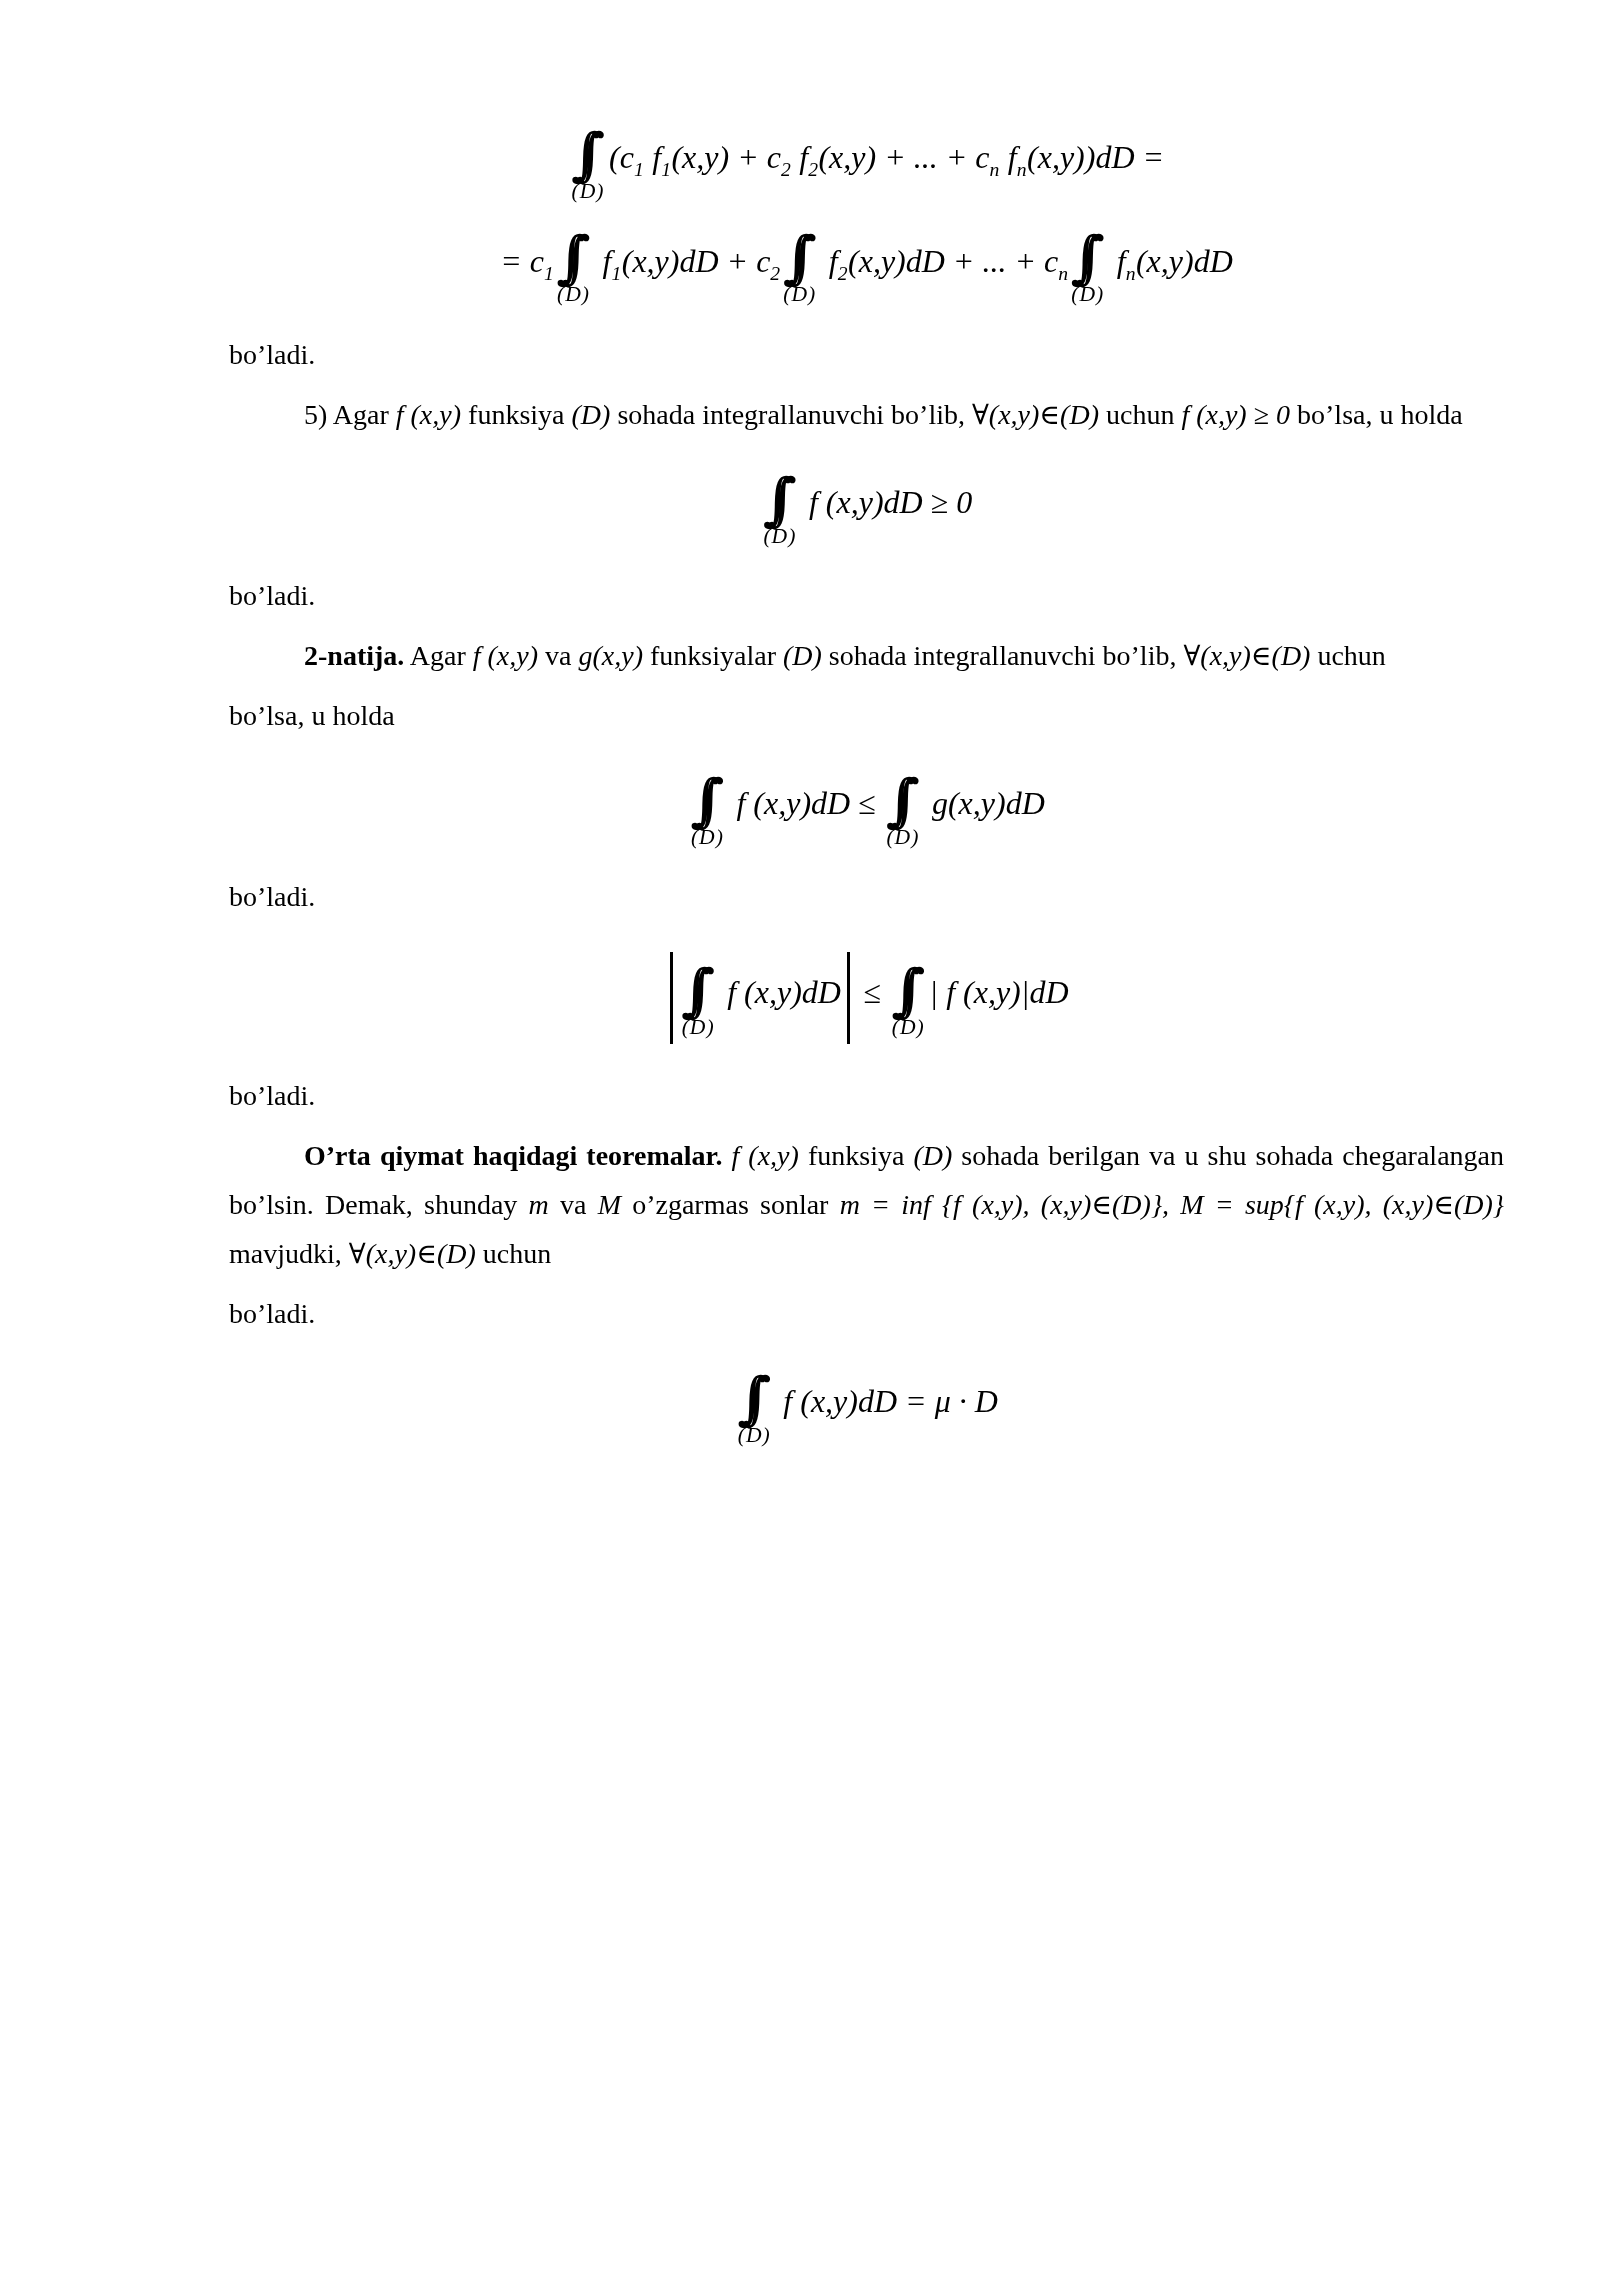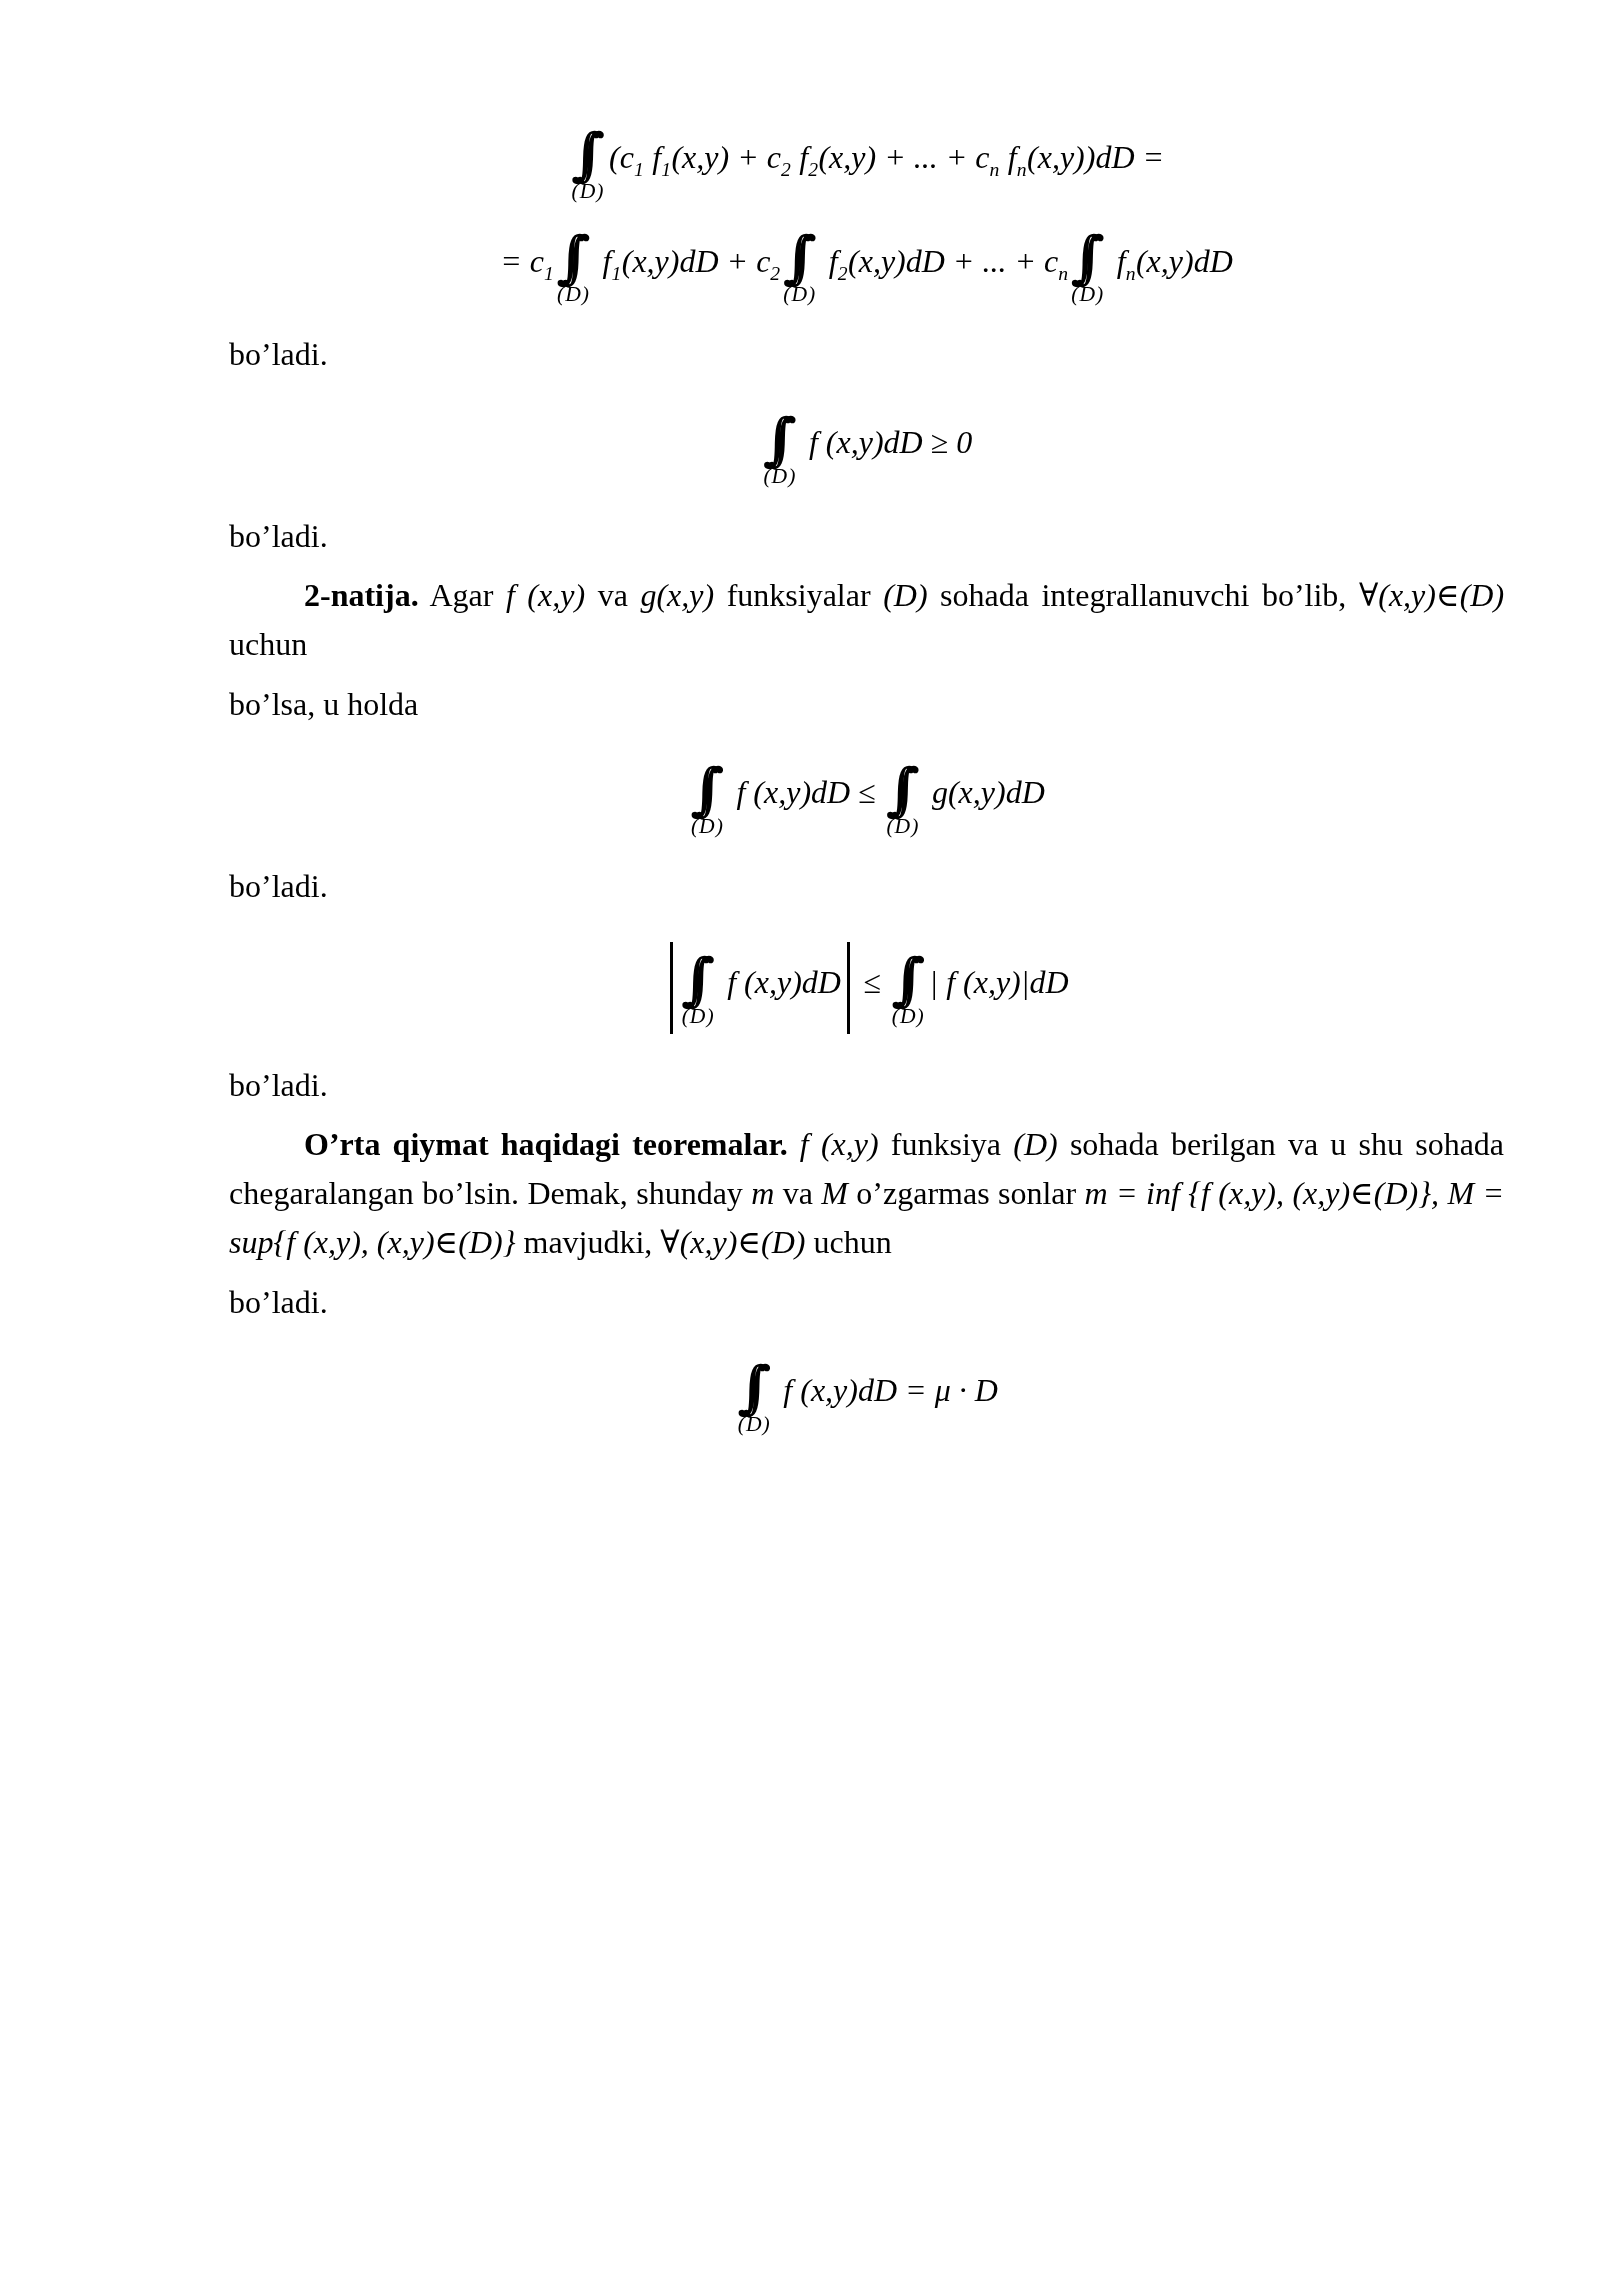--- a/index.html
+++ b/index.html
@@ -13,21 +13,21 @@
     overflow: hidden;
     box-sizing: border-box;
     margin: 0 auto;
   }
   .content {
     box-sizing: border-box;
     padding: 94px 117px 0 229px; 
   }
   
   .para {
-    font-size: 32px;
+    font-size: 28px;
     line-height: 49px;
     text-align: justify;
     margin: 10.8px 0;
   }
   .para.indent { text-indent: 75px; }
   .run.bold { font-weight: 700; }
   .run.math { font-style: italic; font-family: "Liberation Serif", "DejaVu Serif", serif; }
   .para .sub, .formula .sub {
     font-style: italic;
     display: inline-block;
@@ -91,20 +91,21 @@
           <span class="iint-glyph">∫∫</span>
           <span class="iint-sub">(D)</span>
         </span><span class="run math"> f</span><span class="sub">1</span><span class="run math">(x,y)dD + c</span><span class="sub">2</span><span class="iint">
           <span class="iint-glyph">∫∫</span>
           <span class="iint-sub">(D)</span>
         </span><span class="run math"> f</span><span class="sub">2</span><span class="run math">(x,y)dD + ... + c</span><span class="sub">n</span><span class="iint">
           <span class="iint-glyph">∫∫</span>
           <span class="iint-sub">(D)</span>
         </span><span class="run math"> f</span><span class="sub">n</span><span class="run math">(x,y)dD</span></div>
       <p class="para"><span class="run">bo’ladi.</span></p>
+      <p class="para indent"><span class="run">5) Agar </span><span class="run math">f (x,y)</span><span class="run"> funksiya </span><span class="run math">(D)</span><span class="run"> sohada integrallanuvchi bo’lib, </span><span class="run math">∀(x,y)∈(D)</span><span class="run"> uchun </span><span class="run math">f (x,y) ≥ 0</span><span class="run"> bo’lsa, u holda</span></p>
       <div class="formula"><span class="iint">
           <span class="iint-glyph">∫∫</span>
           <span class="iint-sub">(D)</span>
         </span><span class="run math"> f (x,y)dD ≥ 0</span></div>
       <p class="para"><span class="run">bo’ladi.</span></p>
       <p class="para indent"><span class="run bold">2-natija.</span><span class="run"> Agar </span><span class="run math">f (x,y)</span><span class="run"> va </span><span class="run math">g(x,y)</span><span class="run"> funksiyalar </span><span class="run math">(D)</span><span class="run"> sohada integrallanuvchi bo’lib, </span><span class="run math">∀(x,y)∈(D)</span><span class="run"> uchun</span></p>
       <p class="para"><span class="run">bo’lsa, u holda</span></p>
       <div class="formula"><span class="iint">
           <span class="iint-glyph">∫∫</span>
           <span class="iint-sub">(D)</span>

